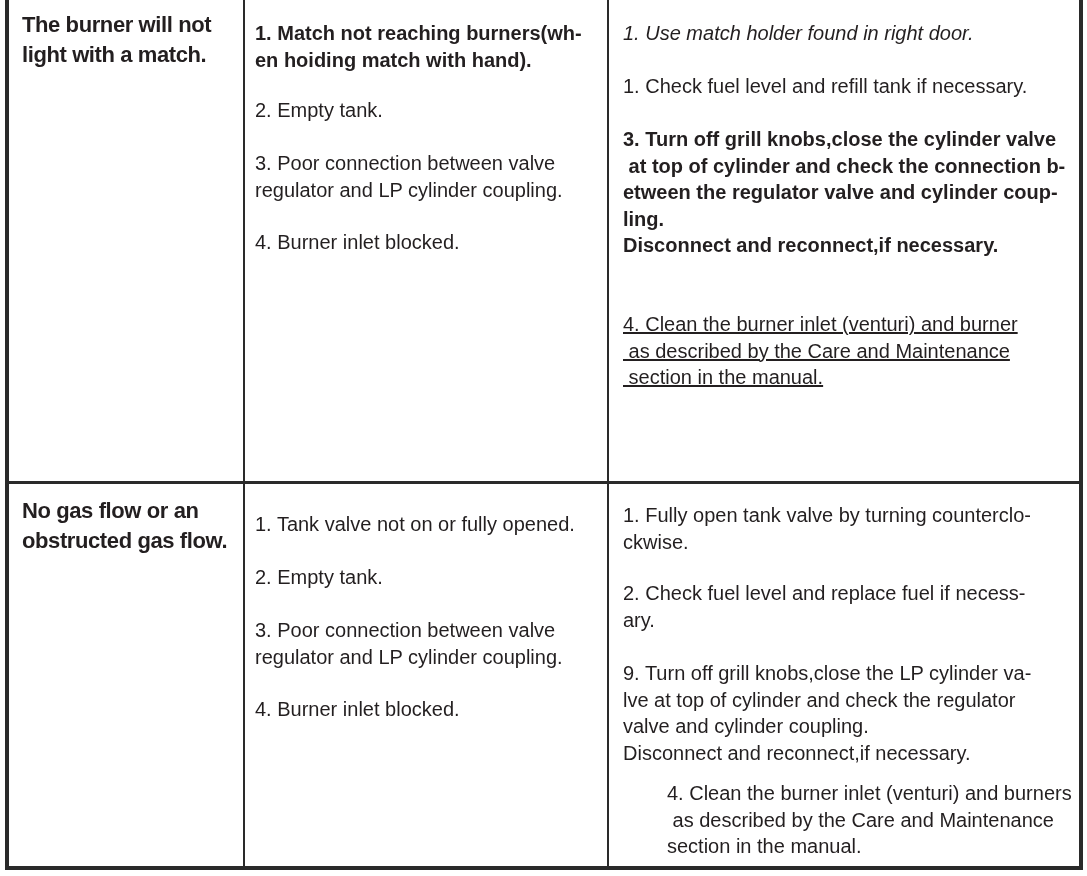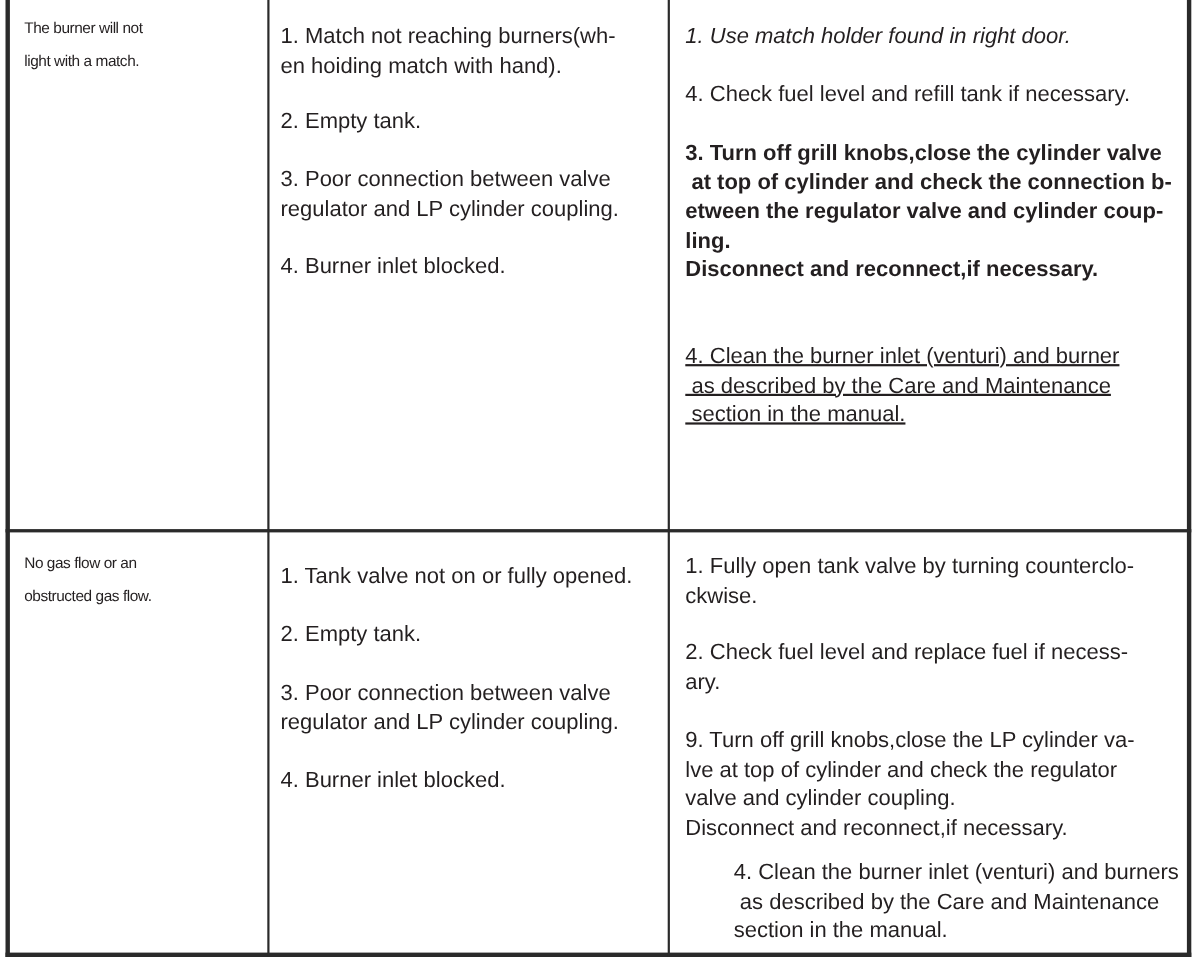--- a/index.html
+++ b/index.html
@@ -4,43 +4,43 @@
 <style>
   html, body { margin:0; padding:0; background:#fff; }
   body { width:1087px; height:876px; position:relative; overflow:hidden;
          font-family:"Liberation Sans", sans-serif; color:#231f20; }
   .frame { position:absolute; left:5px; top:0; width:1078px; height:870px;
            border-left:4px solid #2a2a2a; border-right:4px solid #2a2a2a;
            border-bottom:4px solid #2a2a2a; box-sizing:border-box; }
   .vline { position:absolute; top:0; width:2px; background:#2a2a2a; }
   .hline { position:absolute; left:5px; width:1078px; height:3px; background:#2a2a2a; }
   .cell { position:absolute; font-size:20px; line-height:26.5px; white-space:pre; }
-  .sym { font-weight:normal; font-size:14px; line-height:30px; letter-spacing:-0.4px; }
+  .sym { font-weight:bold; font-size:22px; line-height:30px; letter-spacing:-0.4px; }
   .item { margin:0; }
 </style>
 </head>
 <body>
 
 <div class="frame"></div>
 <div class="vline" style="left:243px;height:870px;"></div>
 <div class="vline" style="left:607px;height:870px;"></div>
 <div class="hline" style="top:481px;"></div>
 
 <div class="cell sym" style="left:22px;top:10px;">The burner will not
 light with a match.</div>
 
-<div class="cell item" style="left:255px;top:20px;">1. Match not reaching burners(wh-
+<div class="cell item" style="left:255px;top:20px;font-weight:bold;">1. Match not reaching burners(wh-
 en hoiding match with hand).</div>
 <div class="cell item" style="left:255px;top:97px;">2. Empty tank.</div>
 <div class="cell item" style="left:255px;top:150px;">3. Poor connection between valve
 regulator and LP cylinder coupling.</div>
 <div class="cell item" style="left:255px;top:229px;">4. Burner inlet blocked.</div>
 
 <div class="cell item" style="left:623px;top:20px;font-style:italic;">1. Use match holder found in right door.</div>
-<div class="cell item" style="left:623px;top:73px;">4. Check fuel level and refill tank if necessary.</div>
+<div class="cell item" style="left:623px;top:73px;">1. Check fuel level and refill tank if necessary.</div>
 <div class="cell item" style="left:623px;top:126px;font-weight:bold;">3. Turn off grill knobs,close the cylinder valve
  at top of cylinder and check the connection b-
 etween the regulator valve and cylinder coup-
 ling.
 Disconnect and reconnect,if necessary.</div>
 <div class="cell item" style="left:623px;top:311px;text-decoration:underline;">4. Clean the burner inlet (venturi) and burner
  as described by the Care and Maintenance
  section in the manual.</div>
 
 <div class="cell sym" style="left:22px;top:496px;">No gas flow or an

